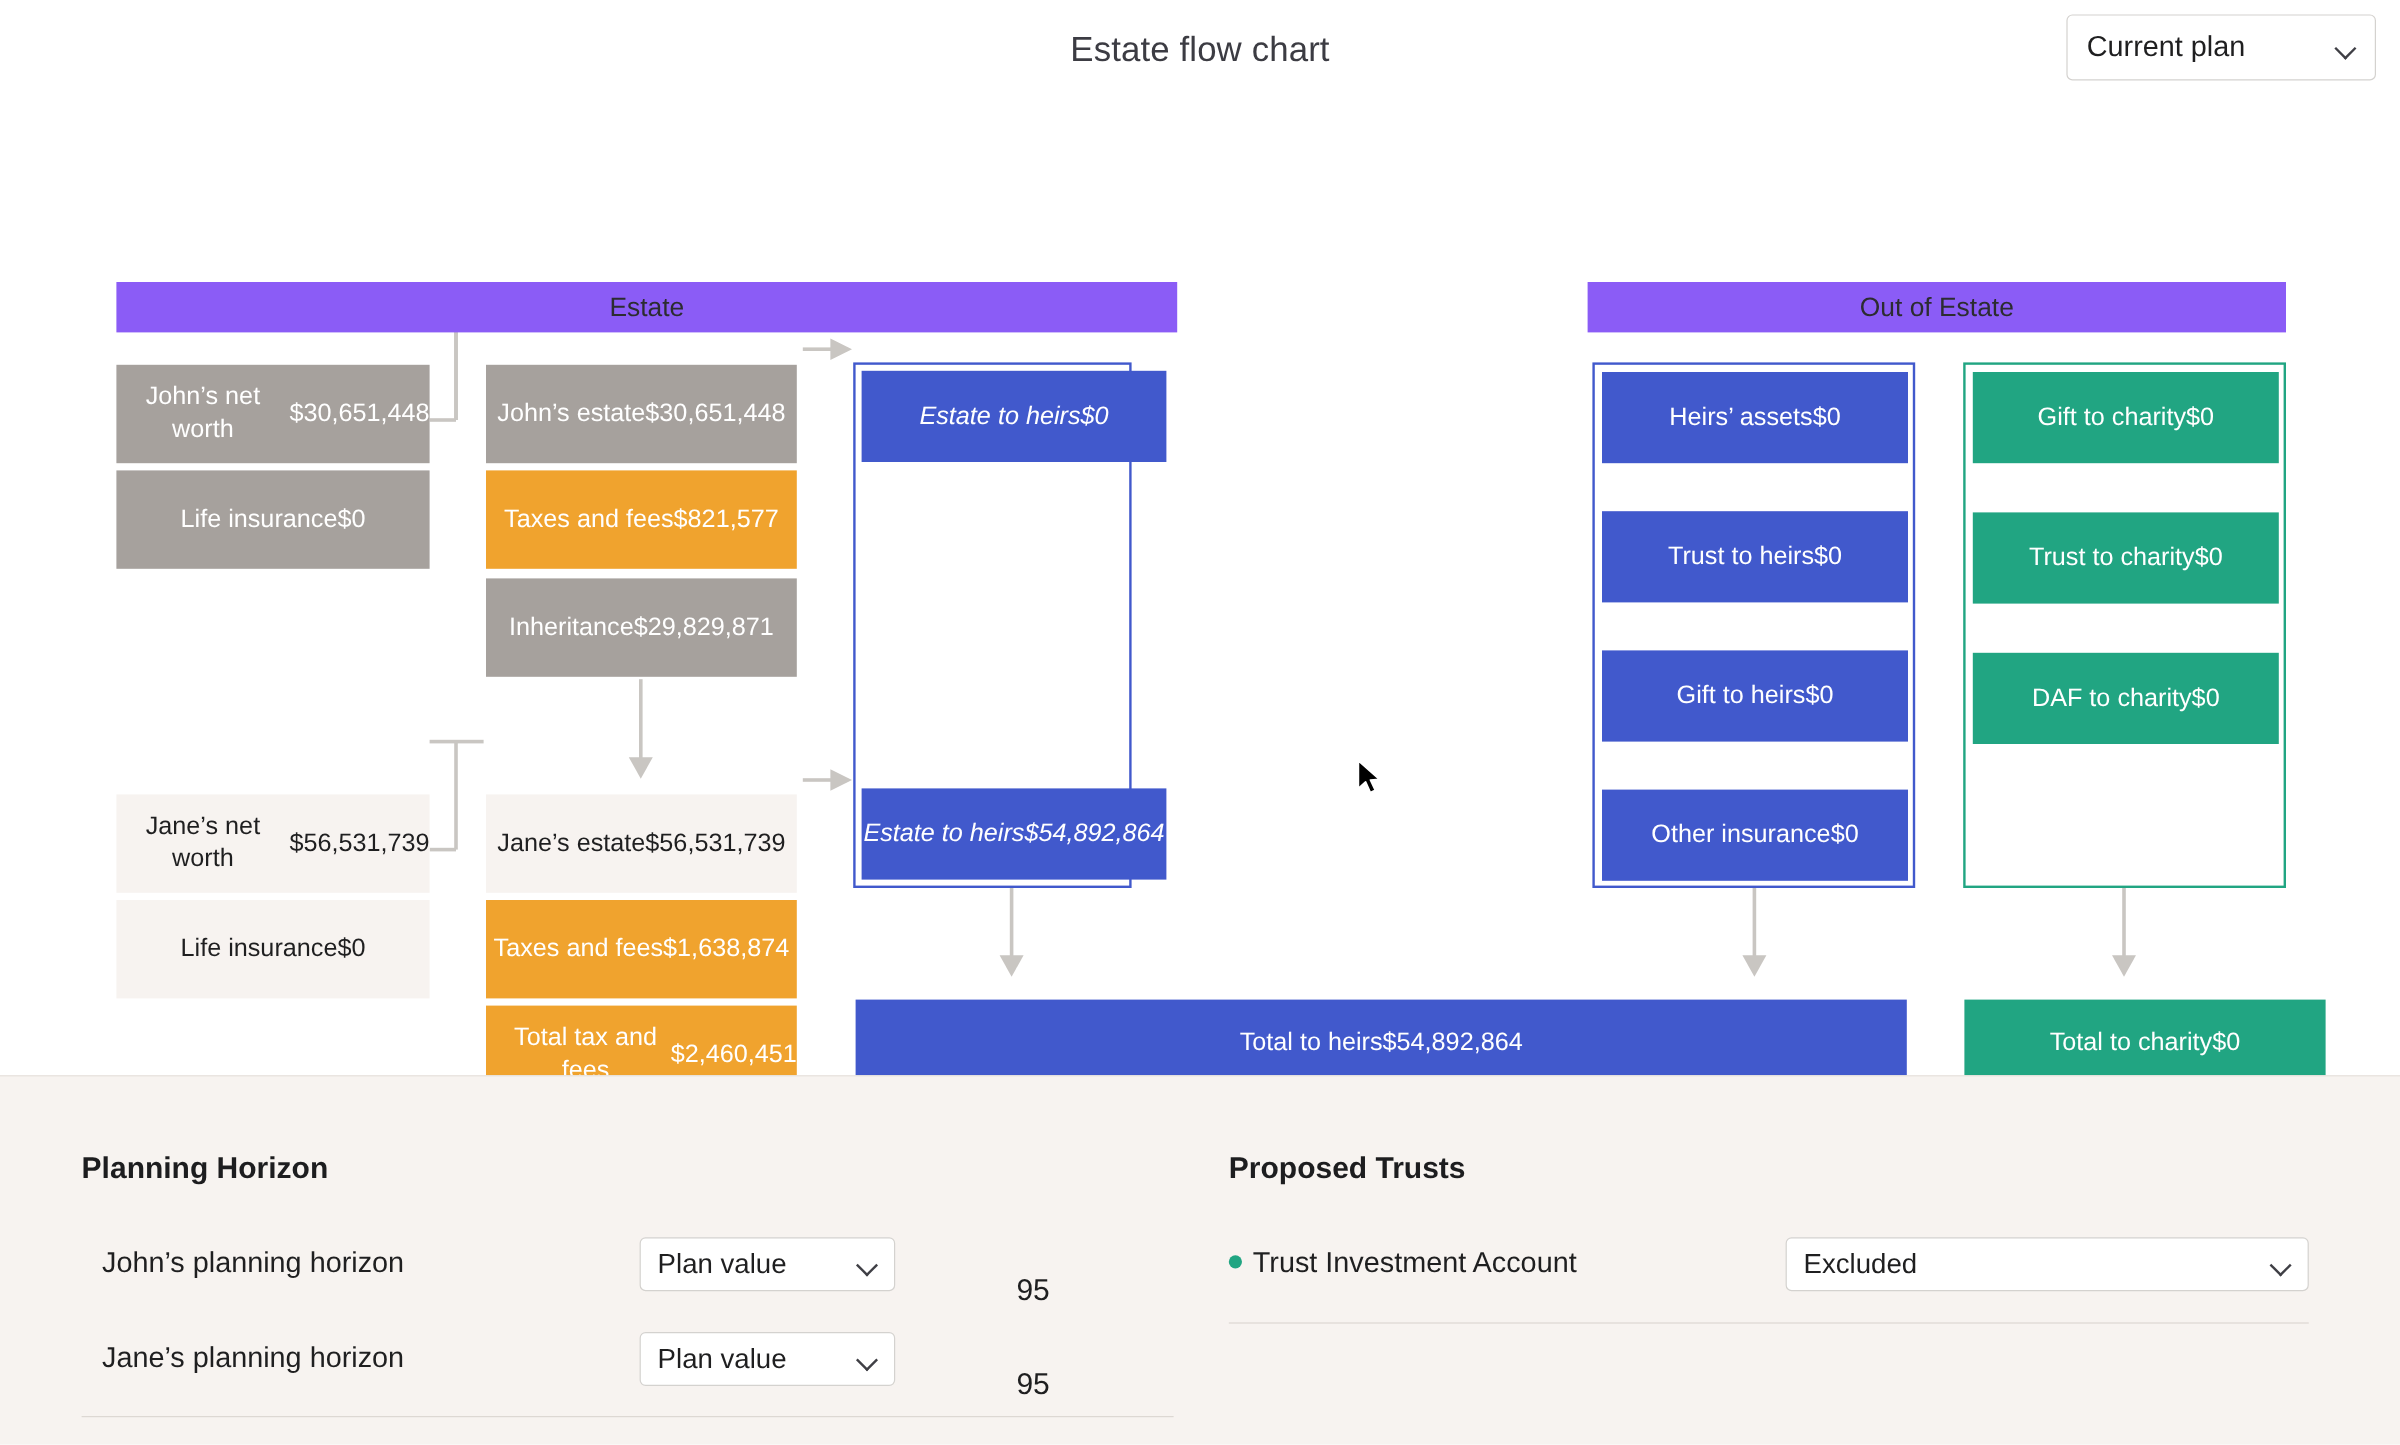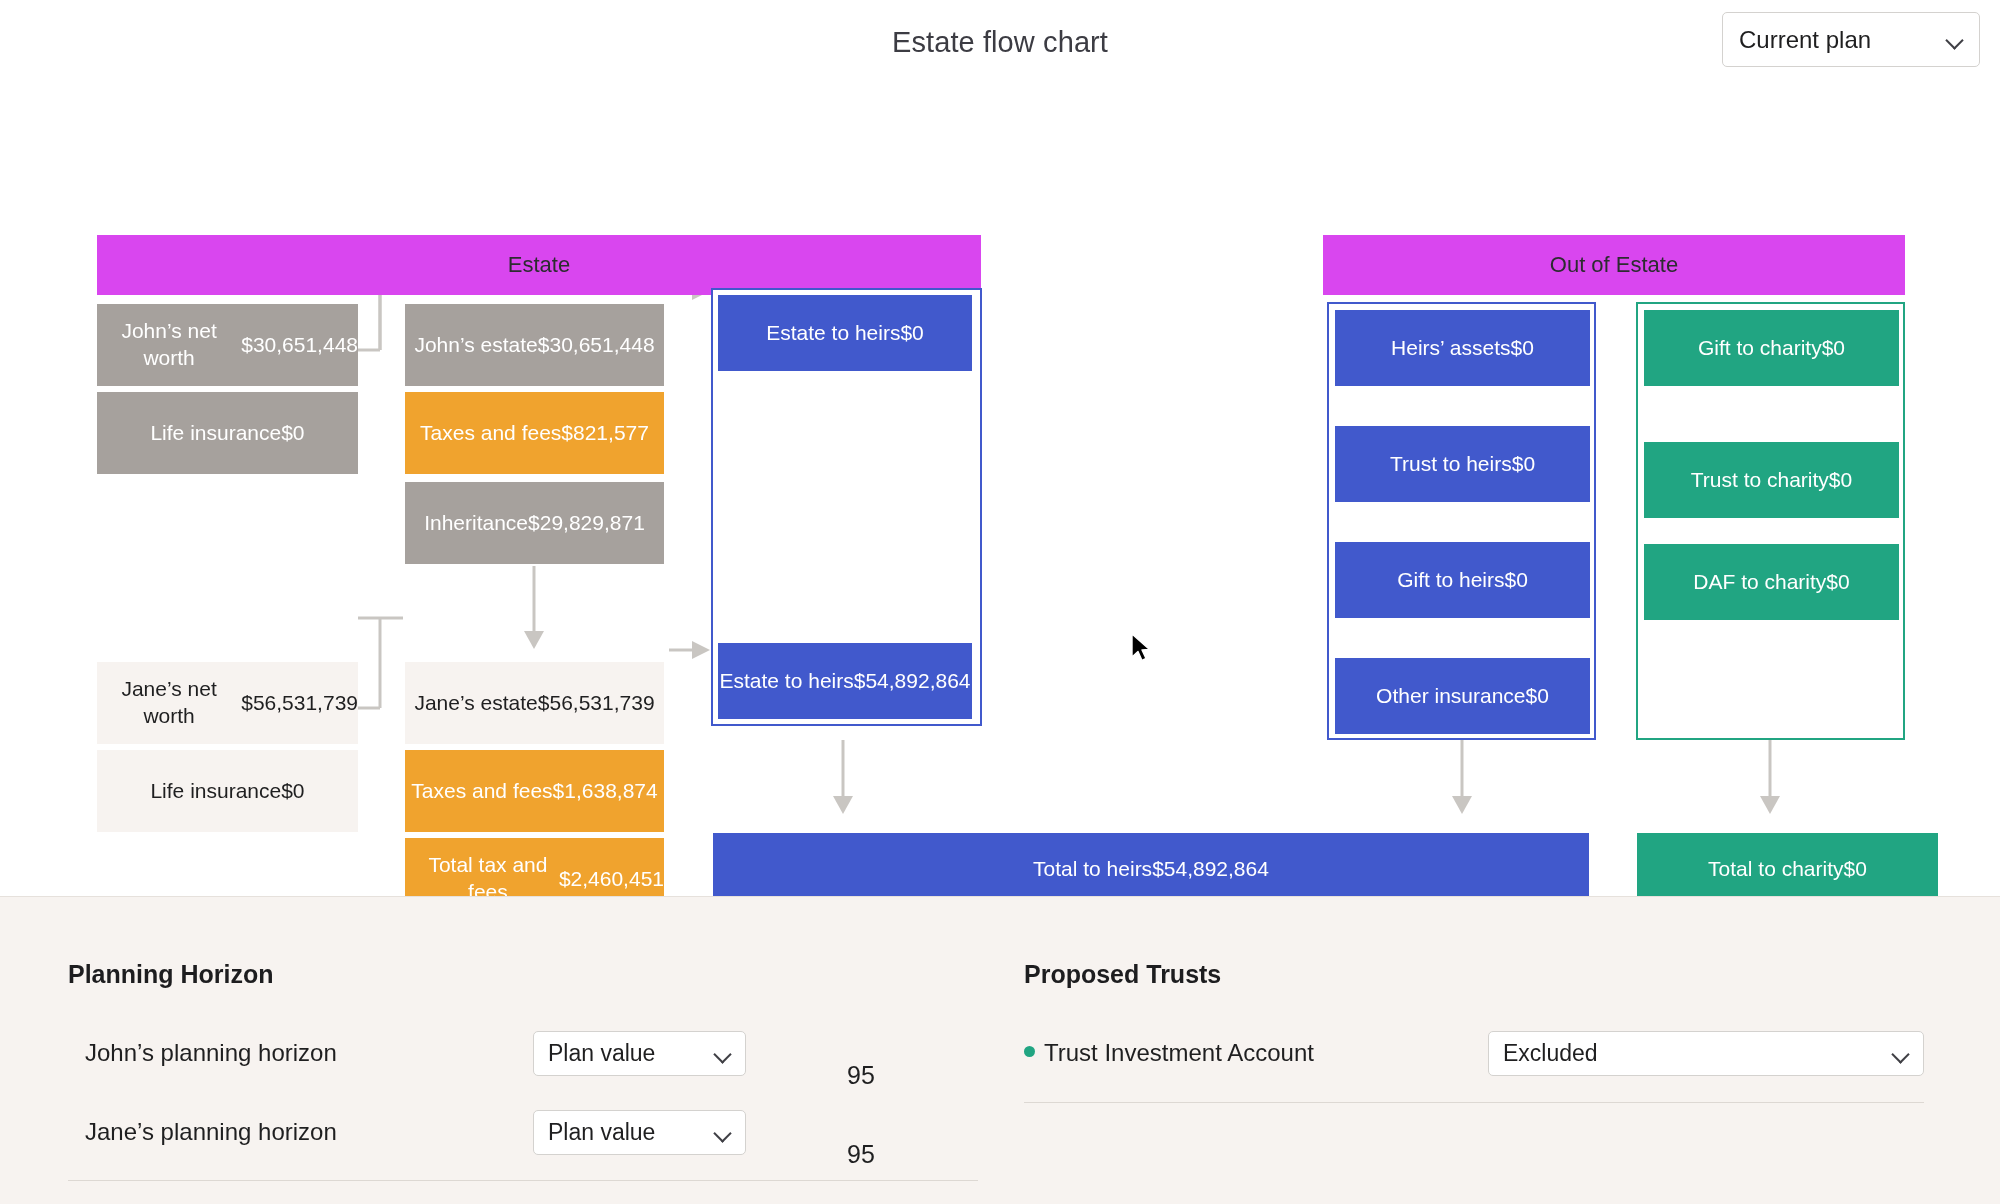--- a/index.html
+++ b/index.html
@@ -28,21 +28,21 @@
   .chev::before {
     content: ""; position: absolute; left: 1px; top: 2px;
     width: 11px; height: 11px;
     border-right: 2px solid #3f3f45; border-bottom: 2px solid #3f3f45;
     transform: rotate(45deg);
   }
 
   
   .chart { position: absolute; left: 0; top: 88px; width: 2000px; height: 808px; background:#fff; }
   .col-header {
-    position: absolute; height: 60px; background: #d946ef;
+    position: absolute; height: 42px; background: #8b5cf6;
     display: flex; align-items: center; justify-content: center;
     font-size: 22px; color: #2c2c30;
   }
   .node {
     position: absolute; display: flex; 
     align-items: center; justify-content: center; text-align: center;
     line-height: 1.28; font-size: 21px;
   }
   .node .lbl { display: block; }
   .node .amt { display: block; }
@@ -188,21 +188,21 @@
     </div>
     <div class="node n-orange" style="left:405px; top:662px; width:259px; height:82px;">
       <span class="lbl">Taxes and fees</span>
       <span class="amt">$1,638,874</span>
     </div>
     <div class="node n-orange" style="left:405px; top:750px; width:259px; height:82px;padding-left:12px;">
       <span class="lbl">Total tax and fees</span>
       <span class="amt">$2,460,451</span>
     </div>
 
-    <div class="grp grp-blue" style="left:711px; top:200px; width:271px; height:438px;">
+    <div class="grp grp-blue" style="left:711px; top:214px; width:232px; height:438px;font-style:italic;">
       <div class="node n-blue" style="left:5px; top:5px; width:254px; height:76px; position:absolute;">
         <span class="lbl">Estate to heirs</span>
         <span class="amt">$0</span>
       </div>
       <div class="node n-blue" style="left:5px; top:353px; width:254px; height:76px; position:absolute;">
         <span class="lbl">Estate to heirs</span>
         <span class="amt">$54,892,864</span>
       </div>
     </div>
 
@@ -223,21 +223,21 @@
         <span class="lbl">Other insurance</span>
         <span class="amt">$0</span>
       </div>
     </div>
 
     <div class="grp grp-green" style="left:1636px; top:214px; width:269px; height:438px;">
       <div class="node n-green" style="left:6px; top:6px; width:255px; height:76px; position:absolute;">
         <span class="lbl">Gift to charity</span>
         <span class="amt">$0</span>
       </div>
-      <div class="node n-green" style="left:6px; top:123px; width:255px; height:76px; position:absolute;margin-top:15px;">
+      <div class="node n-green" style="left:6px; top:123px; width:255px; height:76px; position:absolute;">
         <span class="lbl">Trust to charity</span>
         <span class="amt">$0</span>
       </div>
       <div class="node n-green" style="left:6px; top:240px; width:255px; height:76px; position:absolute;">
         <span class="lbl">DAF to charity</span>
         <span class="amt">$0</span>
       </div>
     </div>
 
     <div class="node n-blue-total" style="left:713px; top:745px; width:876px; height:72px;">

